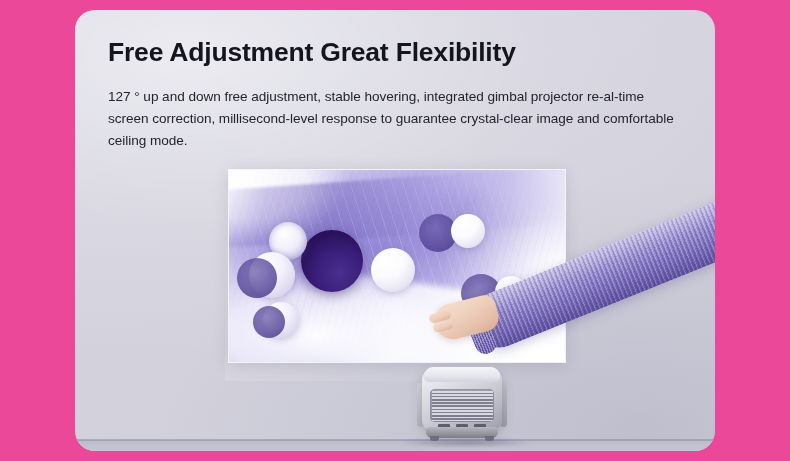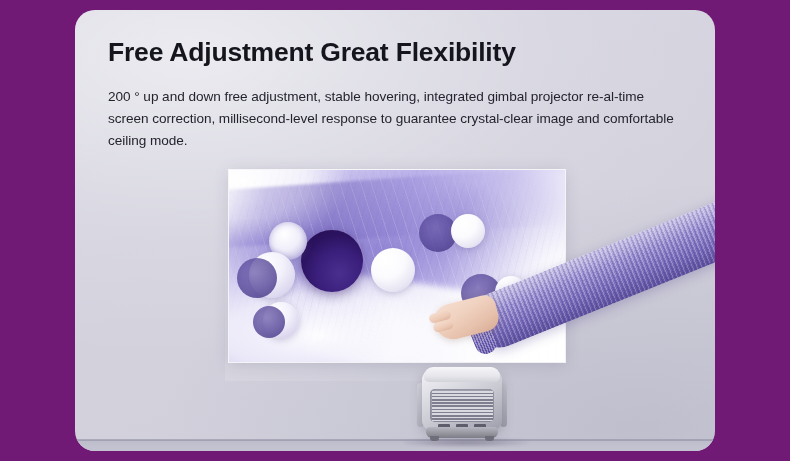--- a/index.html
+++ b/index.html
@@ -12,21 +12,21 @@
     height: 461px;
     overflow: hidden;
     font-family: "Liberation Sans", sans-serif;
     -webkit-font-smoothing: antialiased;
   }
 
   #page {
     position: relative;
     width: 790px;
     height: 461px;
-    background: #701a75;
+    background: #ec4899;
   }
 
   
   .promo-card {
     position: absolute;
     left: 75px;
     top: 10px;
     width: 640px;
     height: 441px;
     border-radius: 20px;
@@ -393,21 +393,21 @@
   <div class="promo-card">
 
     <div class="wall"></div>
     <div class="table-surface"></div>
     <div class="table-edge"></div>
 
     <div class="beam"></div>
 
     <div class="text-block">
       <h1 class="headline">Free Adjustment Great Flexibility</h1>
-      <p class="subcopy">200 ° up and down free adjustment, stable hovering, integrated gimbal projector re-al-time screen correction, millisecond-level response to guarantee crystal-clear image and comfortable ceiling mode.</p>
+      <p class="subcopy">127 ° up and down free adjustment, stable hovering, integrated gimbal projector re-al-time screen correction, millisecond-level response to guarantee crystal-clear image and comfortable ceiling mode.</p>
     </div>
 
     <div class="projection">
       <div class="art"></div>
       <div class="art-ridge"></div>
       <div class="art-streaks"></div>
       <div class="art-wave"></div>
 
       <div class="orb dark" style="left:72px; top:60px; width:62px; height:62px;"></div>
       <div class="orb ring" style="left:40px; top:52px; width:38px; height:38px;"></div>

